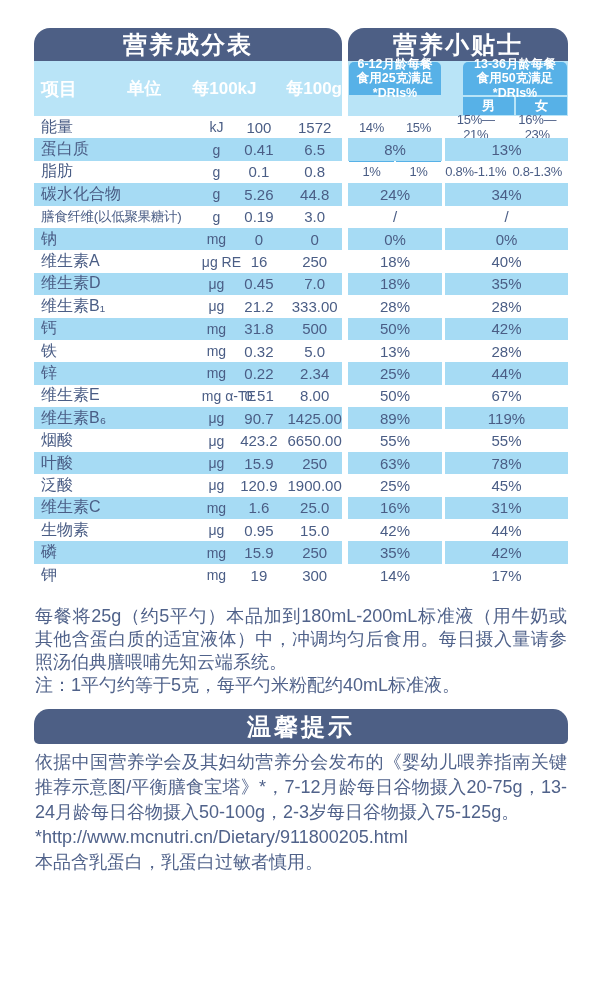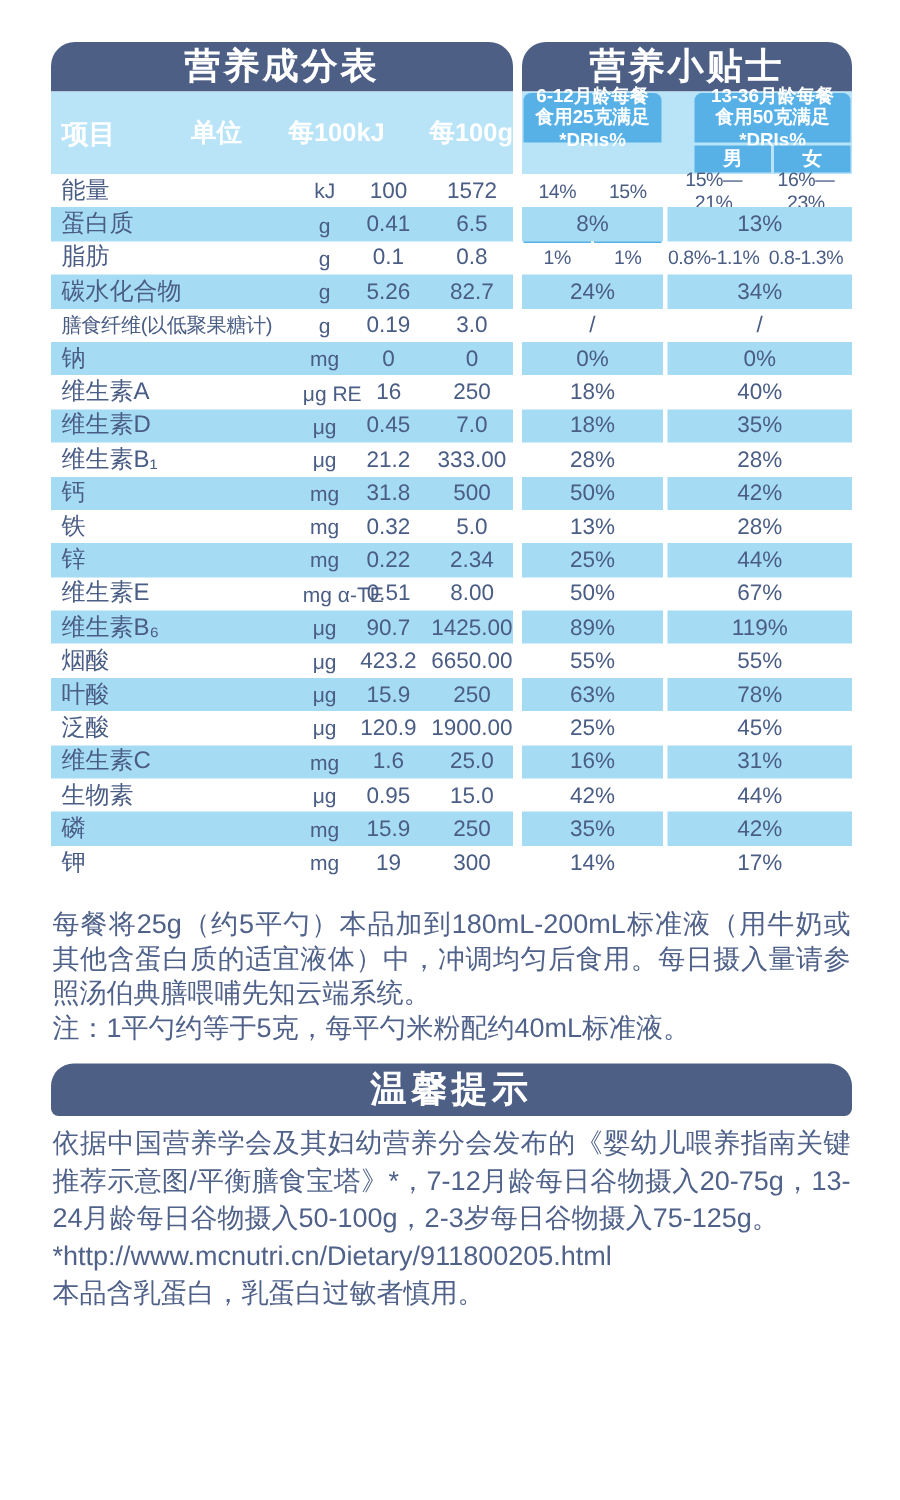--- a/index.html
+++ b/index.html
@@ -171,21 +171,21 @@
             <div class="cgroup b2 dual">
               <span class="v">0.8%-1.1%</span>
               <span class="v">0.8-1.3%</span>
             </div>
           </div>
           <div class="trow alt">
             <div class="cgroup left">
               <div class="c name">碳水化合物</div>
               <div class="c unit">g</div>
               <div class="c kj">5.26</div>
-              <div class="c g">82.7</div>
+              <div class="c g">44.8</div>
             </div>
             <div class="cgroup b1">
               <span class="v">24%</span>
             </div>
             <div class="cgroup b2">
               <span class="v">34%</span>
             </div>
           </div>
           <div class="trow">
             <div class="cgroup left">

